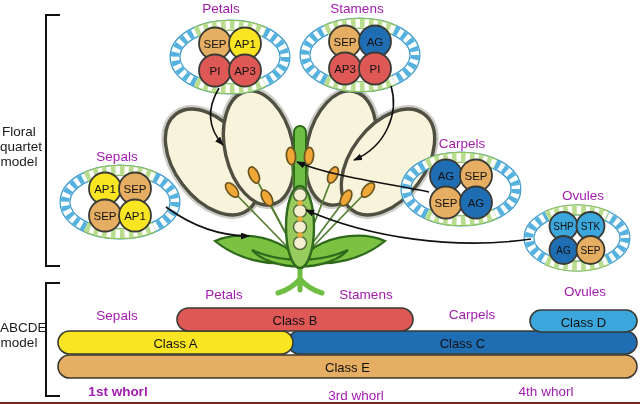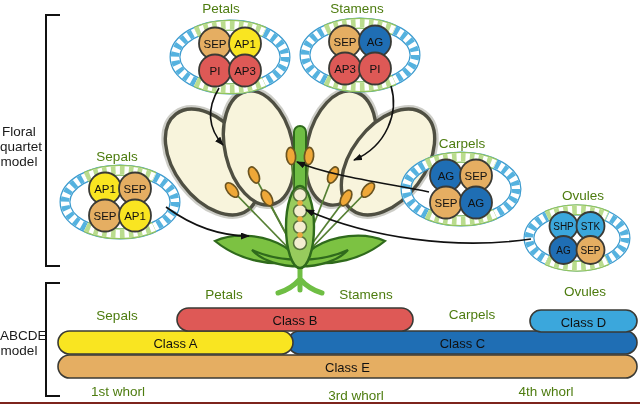--- a/index.html
+++ b/index.html
@@ -7,28 +7,28 @@
     position:relative;width:640px;height:404px;background:#ffffff;overflow:hidden;
     font-family:"Liberation Sans",sans-serif;color:#1a1a1a;
   }
   .canvas::after{
     content:'';position:absolute;left:0;right:0;bottom:0;height:2.5px;background:#7D241C;
   }
   #scene{position:absolute;left:0;top:0;}
   svg text{font-family:"Liberation Sans",sans-serif;}
   .lbl{
     position:absolute;transform:translateX(-50%);
-    font-size:13.5px;line-height:15px;white-space:nowrap;color:#4d7c0f;
+    font-size:13.5px;line-height:15px;white-space:nowrap;color:#a21caf;
   }
   .seclabel{
     position:absolute;width:38px;text-align:center;
     font-size:13.5px;line-height:15px;color:#1a1a1a;
   }
   #fq-label{left:0;top:124px;}
-  #abcde-label{left:0;top:328px;}
+  #abcde-label{left:0;top:320px;}
 </style>
 </head>
 <body>
 
 <div class="canvas">
   <svg id="scene" width="640" height="404" viewBox="0 0 640 404">
       <defs>
         <marker id="ah" markerWidth="10" markerHeight="8" refX="8" refY="3.5" orient="auto" markerUnits="userSpaceOnUse">
           <path d="M0,0 L9,3.5 L0,7 Z" fill="#111"></path>
         </marker>
@@ -199,17 +199,17 @@
 <div class="lbl" style="left: 117px; top: 149px;">Sepals</div>
     <div class="lbl" style="left: 221px; top: 1px;">Petals</div>
     <div class="lbl" style="left: 357px; top: 1px;">Stamens</div>
     <div class="lbl" style="left: 462px; top: 136px;">Carpels</div>
     <div class="lbl" style="left: 583px; top: 188px;">Ovules</div>
     <div class="lbl" style="left: 117px; top: 308px;">Sepals</div>
     <div class="lbl" style="left: 224px; top: 287px;">Petals</div>
     <div class="lbl" style="left: 366px; top: 287px;">Stamens</div>
     <div class="lbl" style="left: 472px; top: 307px;">Carpels</div>
     <div class="lbl" style="left: 585px; top: 284px;">Ovules</div>
-    <div class="lbl" style="left: 118px; top: 384px;">1st whorl</div>
+    <div class="lbl" style="left: 118px; top: 384px; font-weight: bold;">1st whorl</div>
     <div class="lbl" style="left: 237px; top: 384px; margin-top: 18px;">2nd whorl</div>
     <div class="lbl" style="left: 356px; top: 388px;">3rd whorl</div>
     <div class="lbl" style="left: 546px; top: 384px;">4th whorl</div>
   </div>
 
 </body></html>

